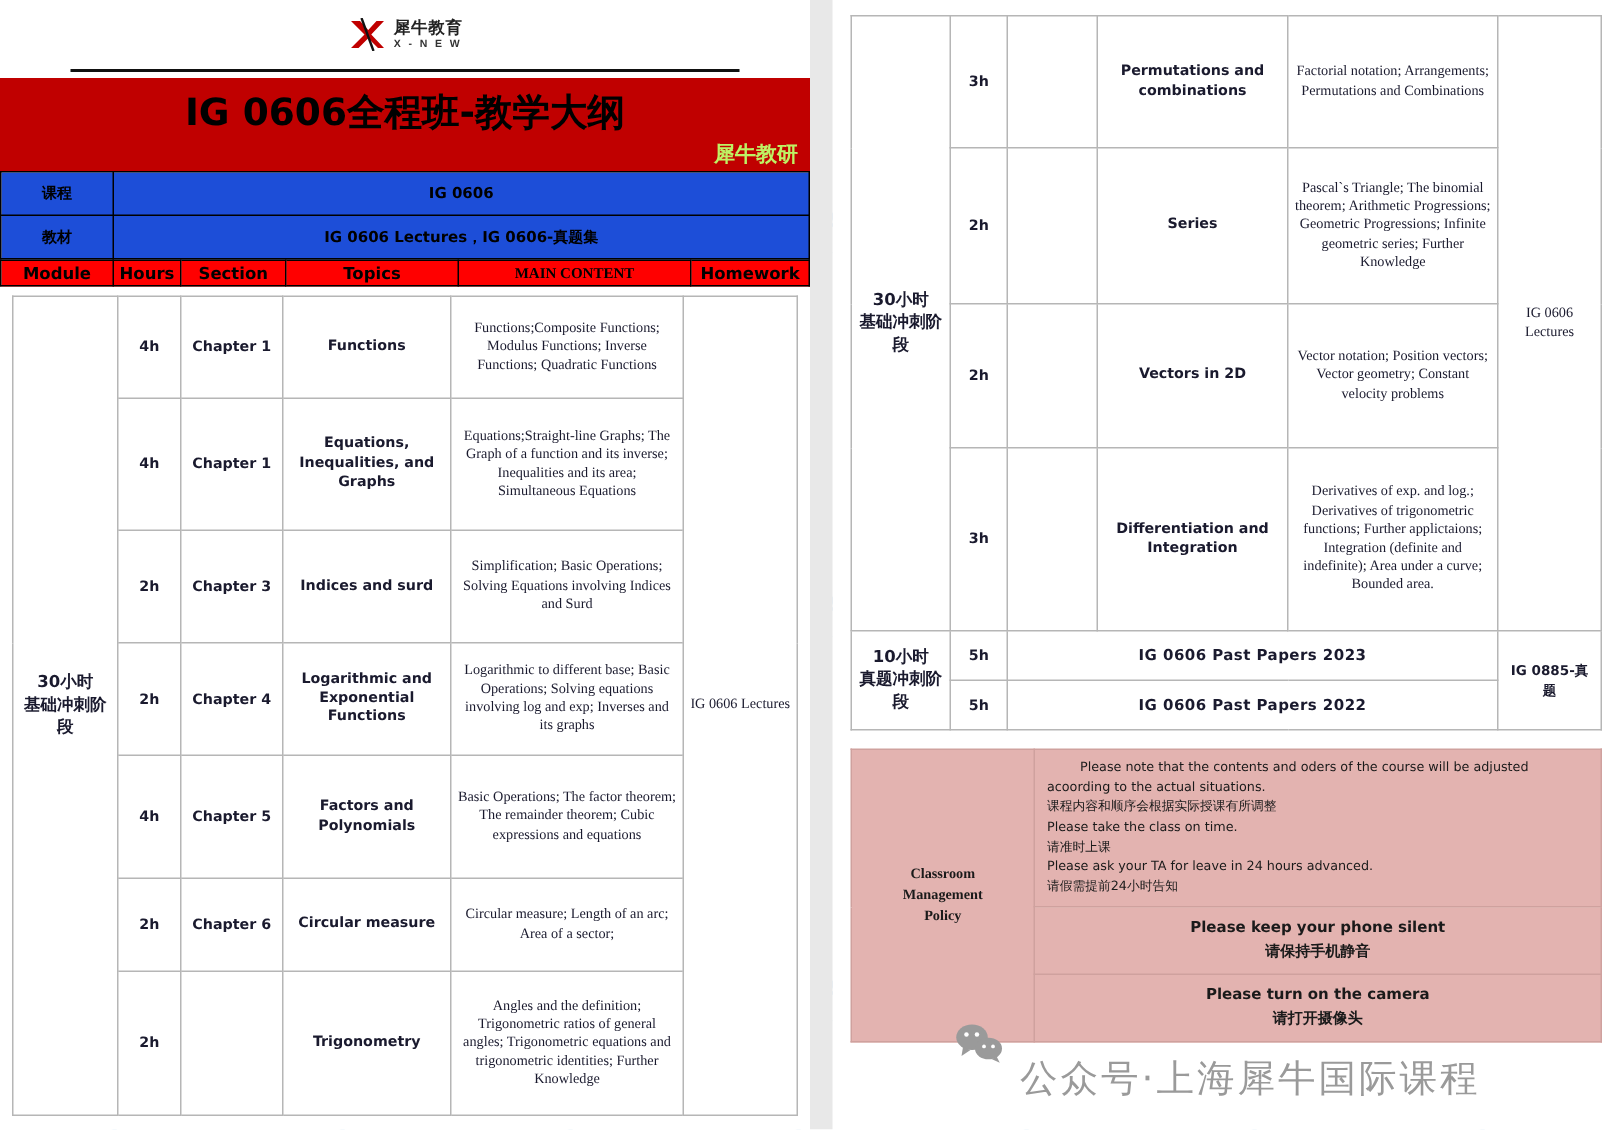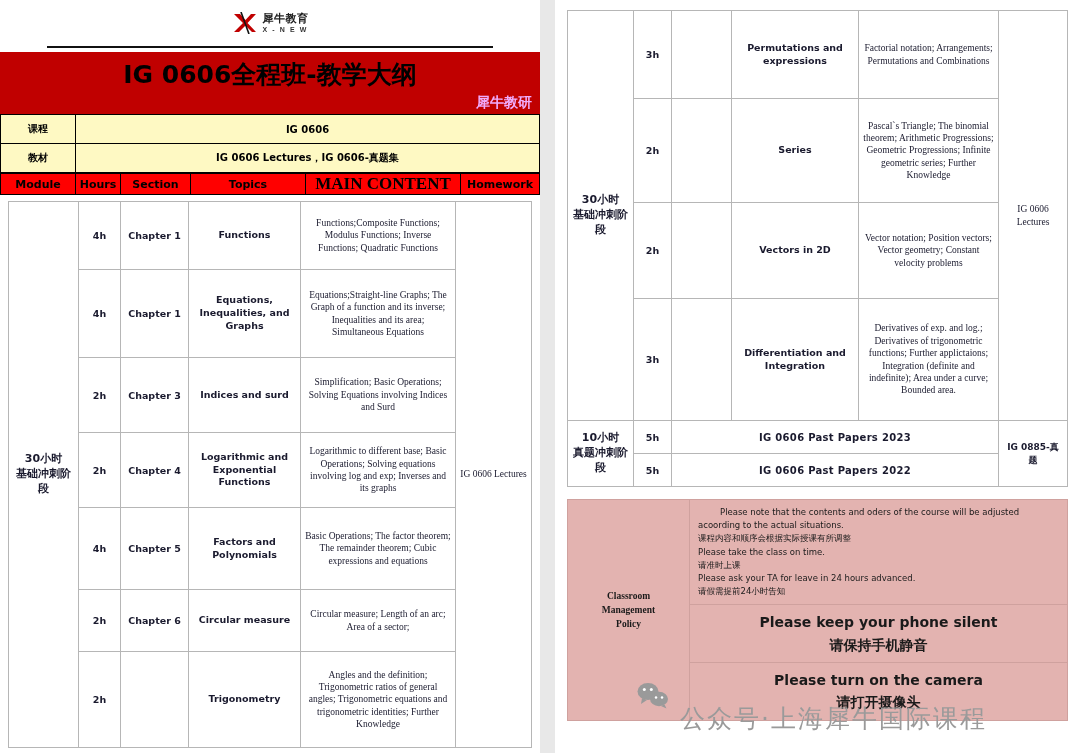--- a/index.html
+++ b/index.html
@@ -57,38 +57,38 @@
   .title-band {
     position: relative; z-index: 20;
     background: #c00000; height: 62px; margin-top: 4px;
     padding: 0 8px;
   }
   .title-band .t {
     text-align: center; color: #000; font-weight: 700; font-size: 25px;
     padding-top: 6px; font-family: "DejaVu Sans", sans-serif; letter-spacing: 0px;
   }
   .title-band .sub {
-    position: absolute; right: 8px; bottom: 2px; color: #f0abfc; font-weight: 700;
+    position: absolute; right: 8px; bottom: 2px; color: #bef264; font-weight: 700;
     font-size: 14px; font-family: Liberation Sans, sans-serif;
   }
 
   table.meta, table.hdr, table.grid {
     border-collapse: collapse; width: 100%; table-layout: fixed;
   }
   table.meta td {
-    background: #fef9c3; border: 1px solid #000; color: #000;
+    background: #1d4ed8; border: 1px solid #000; color: #000;
     font-weight: 700; font-size: 10px; text-align: center; height: 29px;
     font-family: "DejaVu Sans", sans-serif;
   }
   table.hdr td {
     background: #ff0000; border: 1px solid #000; color: #000;
     font-weight: 700; font-size: 11px; text-align: center; height: 17px;
     font-family: "DejaVu Sans", sans-serif; padding: 0;
   }
-  table.hdr td.serif { font-family: "Liberation Serif", serif; font-size: 17px; }
+  table.hdr td.serif { font-family: "Liberation Serif", serif; font-size: 10px; }
 
   
   table.grid { border: 1px solid #9b9b9b; }
   table.grid td {
     border: 1px solid #b6b6b6; vertical-align: middle; text-align: center;
     color: #1a1a2e; padding: 3px 4px;
   }
   td.c-module { font-size: 11px; font-weight: 700; font-family: "DejaVu Sans", sans-serif; line-height:1.35; }
   td.c-hours  { font-size: 9.5px; font-weight: 700; font-family: "DejaVu Sans", sans-serif; }
   td.c-sect   { font-size: 9.5px; font-weight: 700; font-family: "DejaVu Sans", sans-serif; }
@@ -101,21 +101,21 @@
   
   table.policy { border-collapse: collapse; width: 100%; table-layout: fixed; }
   table.policy td { background: #e3b3b0; border: 1px solid #cfa19e; color: #1a1a1a; padding: 6px 8px; }
   td.pol-label {
     text-align: center; font-size: 9.5px; font-weight: 700; line-height: 1.5;
     font-family: Liberation Serif, serif; width: 120px;
   }
   td.pol-body { font-size: 8.5px; font-weight: 400; line-height: 1.55;
                 font-family: "DejaVu Sans", sans-serif; }
   td.pol-body .ind { text-indent: 22px; }
-  td.pol-center { text-align: center; font-size: 14px; font-weight: 700; line-height: 1.6;
+  td.pol-center { text-align: center; font-size: 10px; font-weight: 700; line-height: 1.6;
                   font-family: "DejaVu Sans", sans-serif; }
 
   
   .footer {
     position: absolute; left: 636px; bottom: 18px; z-index: 30;
     display: flex; align-items: center; gap: 10px;
   }
   .wechat { width: 34px; height: 28px; }
   .footer .ftxt {
     font-size: 25px; color: #9a9a9a; font-family: "DejaVu Sans", sans-serif;
@@ -487,21 +487,21 @@
             <col>
         </colgroup>
         <tbody>
           <tr style="height:88px">
             <td class="c-module" rowspan="4">
               <span>30小时</span><br>
               <span>基础冲刺阶段</span>
             </td>
             <td class="c-hours">3h</td>
             <td class="c-sect"></td>
-            <td class="c-topic">Permutations and expressions</td>
+            <td class="c-topic">Permutations and combinations</td>
             <td class="c-main">Factorial notation; Arrangements; Permutations and Combinations</td>
             <td class="c-hw" rowspan="4">
               <span>IG 0606</span><br>
               <span>Lectures</span>
             </td>
           </tr>
           <tr style="height:104px">
             <td class="c-hours">2h</td>
             <td class="c-sect"></td>
             <td class="c-topic">Series</td>

